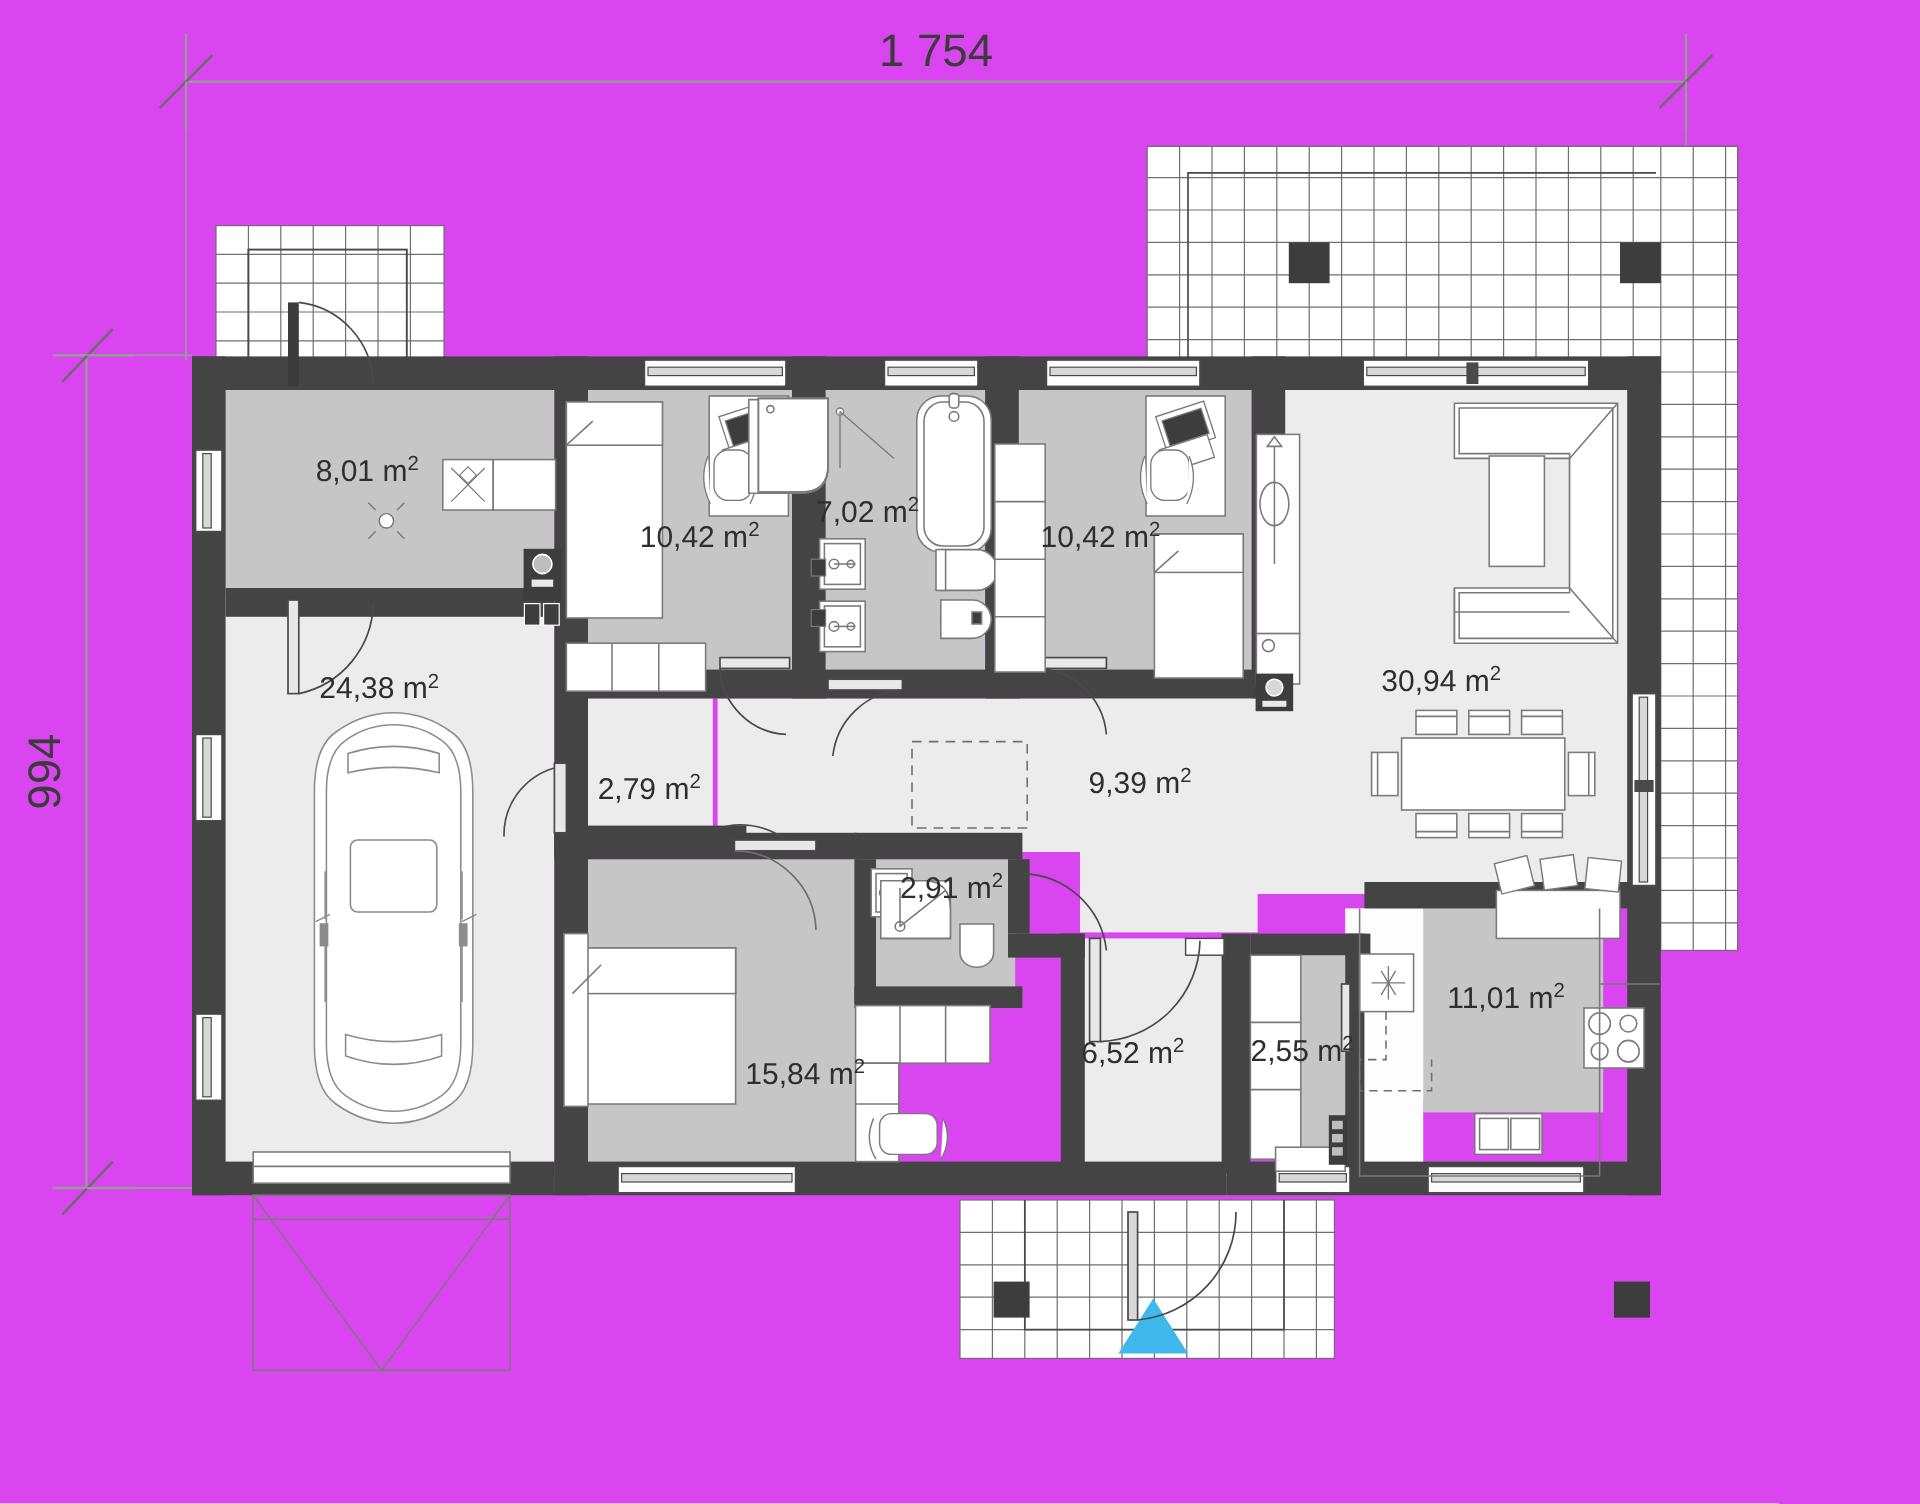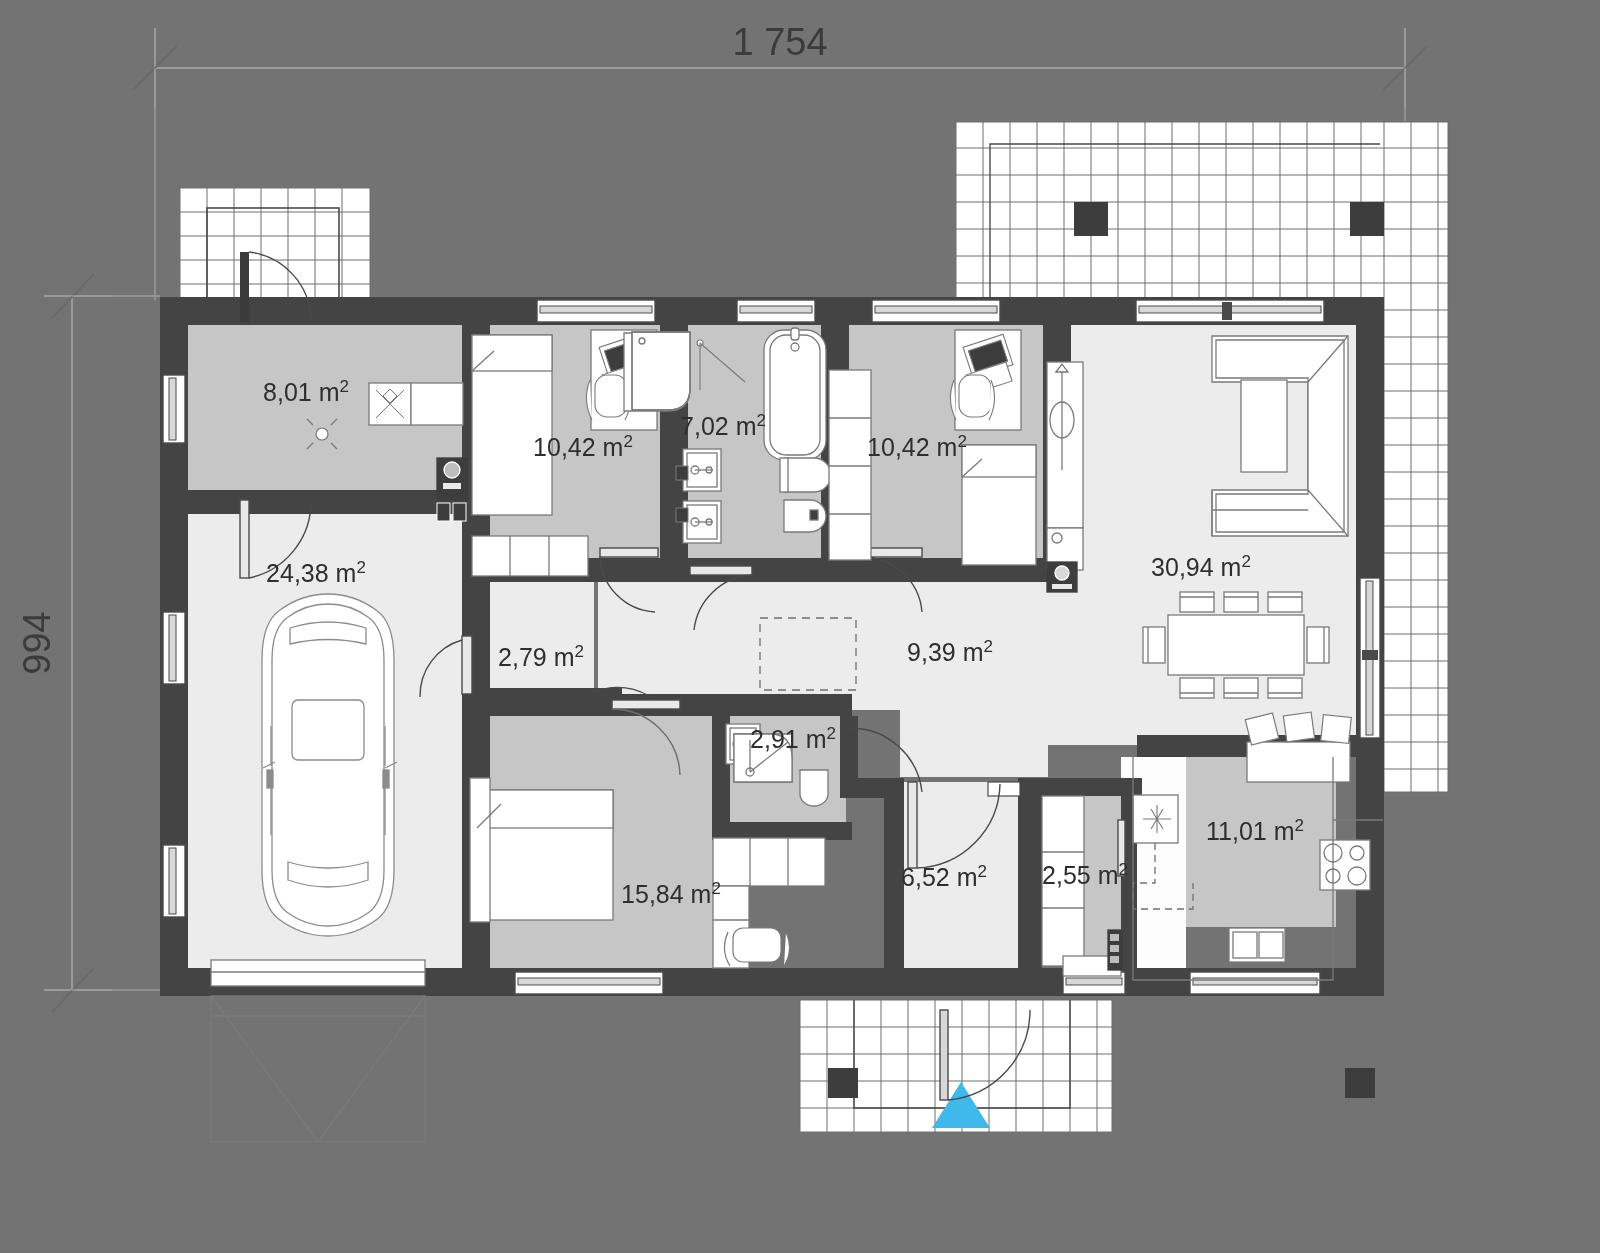--- a/index.html
+++ b/index.html
@@ -1,18 +1,18 @@
 <!DOCTYPE html>
 <html><head>
 <meta charset="utf-8">
 <style>
   html,body{margin:0;padding:0;background:#ffffff;}
   body{width:1600px;height:1253px;overflow:hidden;
        font-family:"Liberation Sans","DejaVu Sans",sans-serif;}
-  #stage{position:relative;width:1600px;height:1253px;background:#737373;}
+  #stage{position:relative;width:1600px;height:1253px;background:#d946ef;}
   svg{display:block;}
   .dimtext{font-family:"Liberation Sans","DejaVu Sans",sans-serif;
            font-size:38px;fill:#3b3b3b;}
   .arealbl{font-family:"Liberation Sans","DejaVu Sans",sans-serif;
            font-size:25px;fill:#2e2e2e;}
   .sup{font-size:17px;}
 </style>
 </head>
 <body>
 

